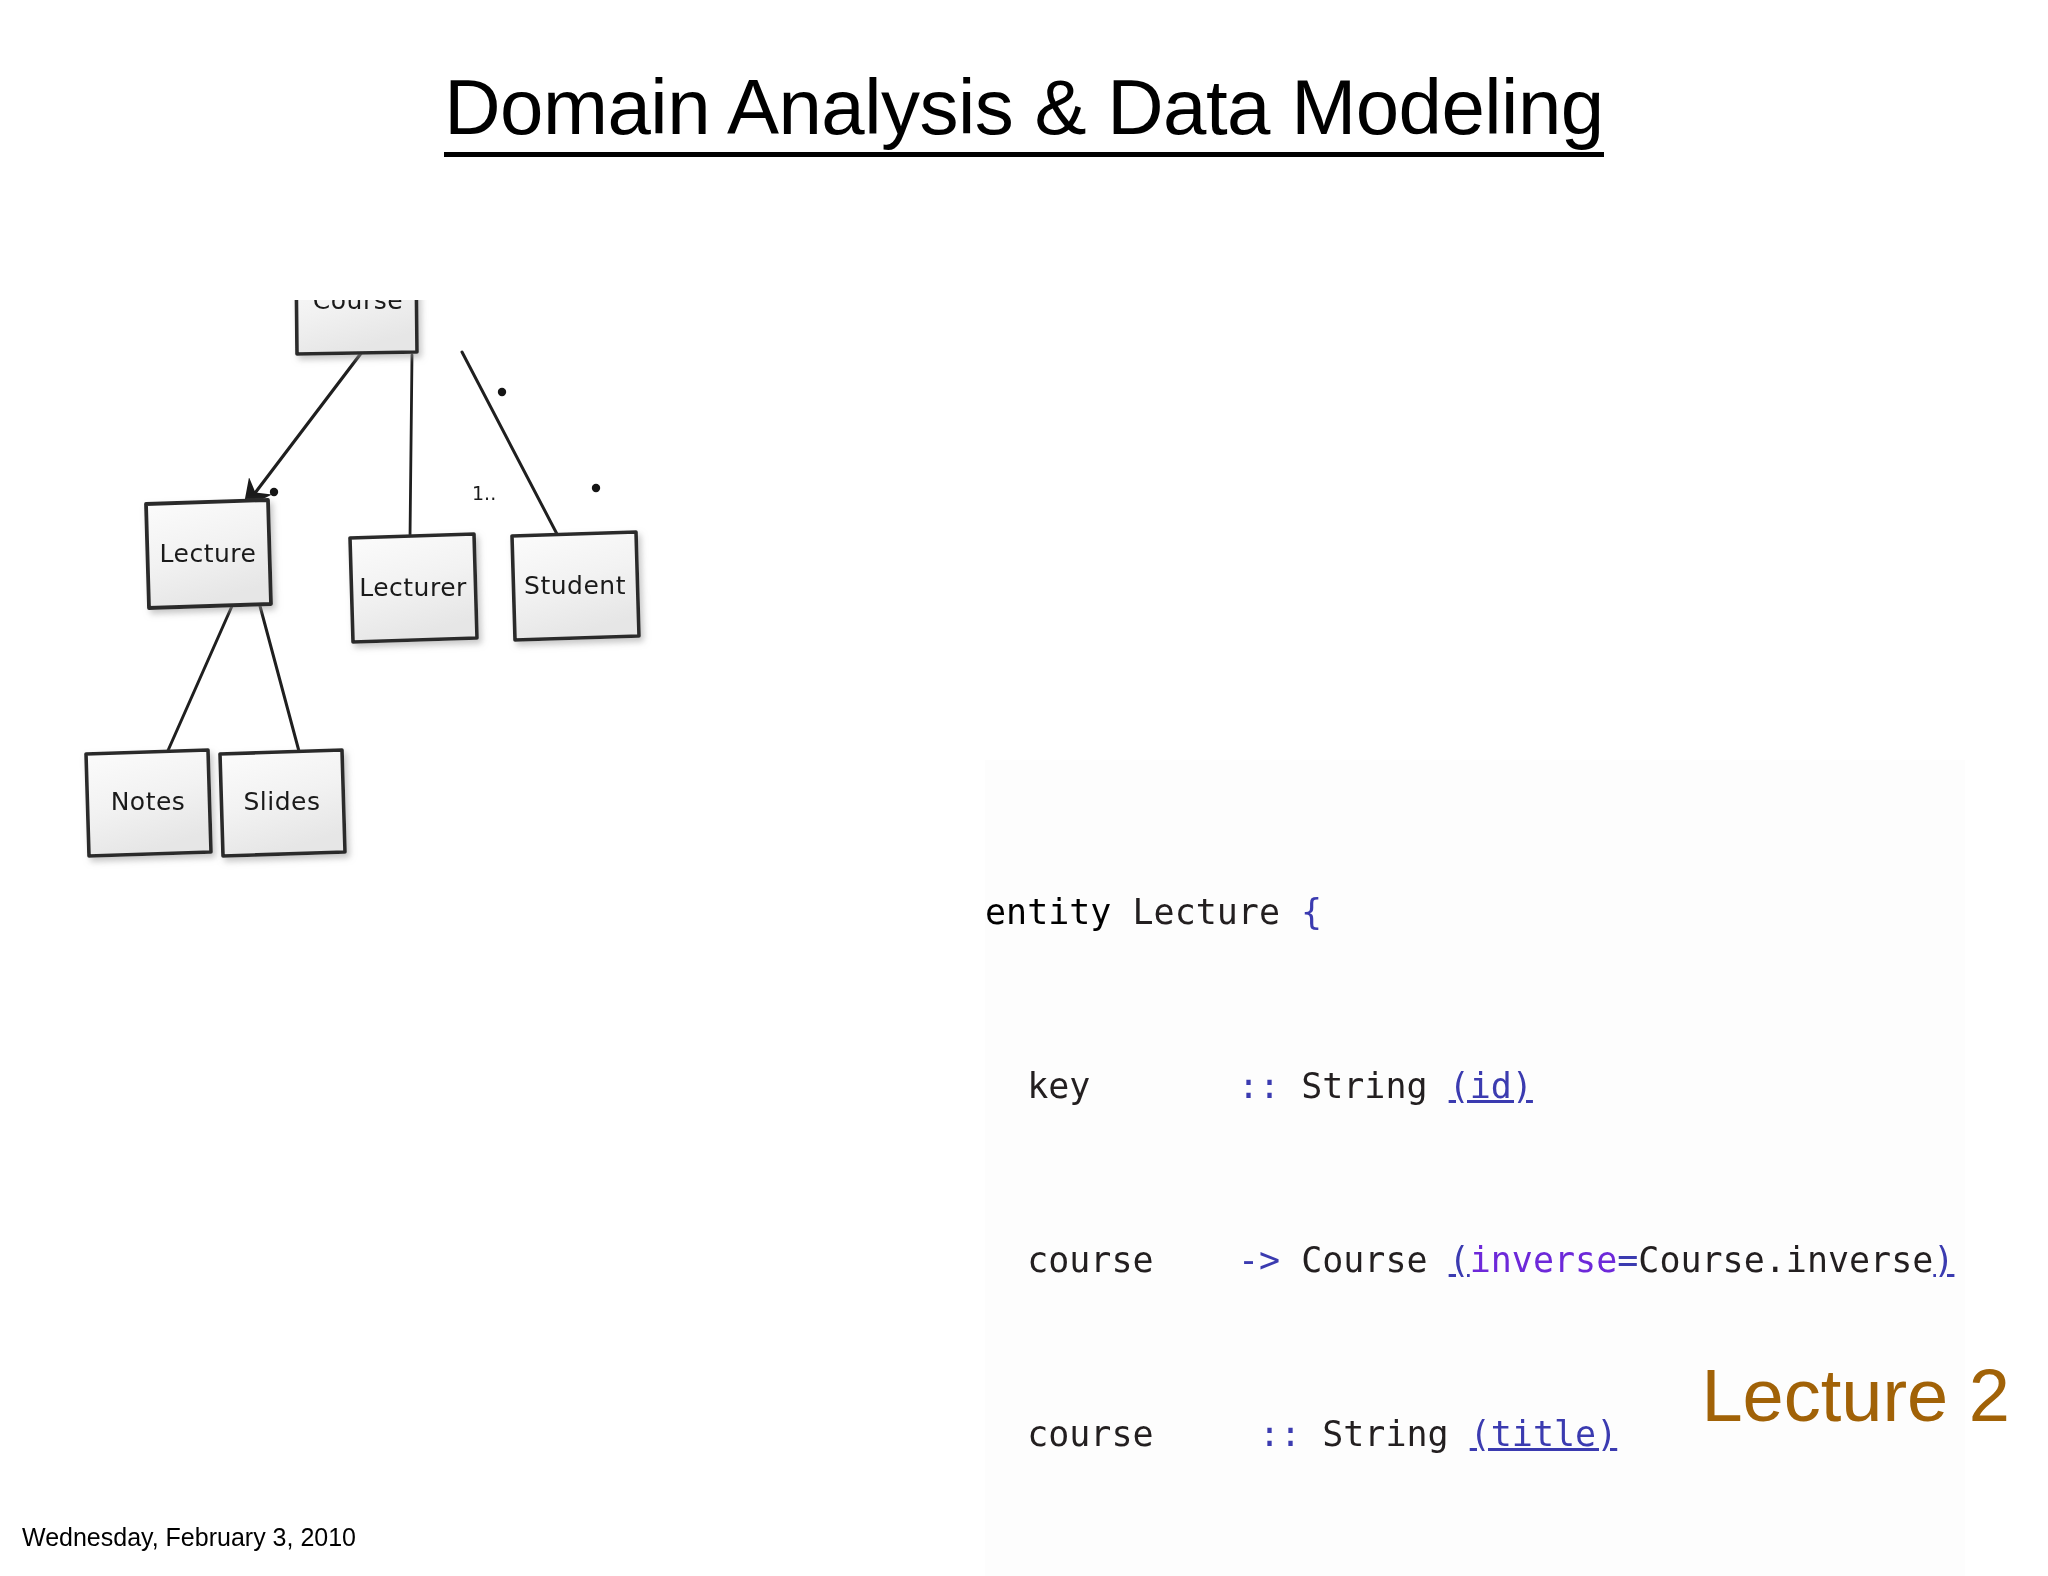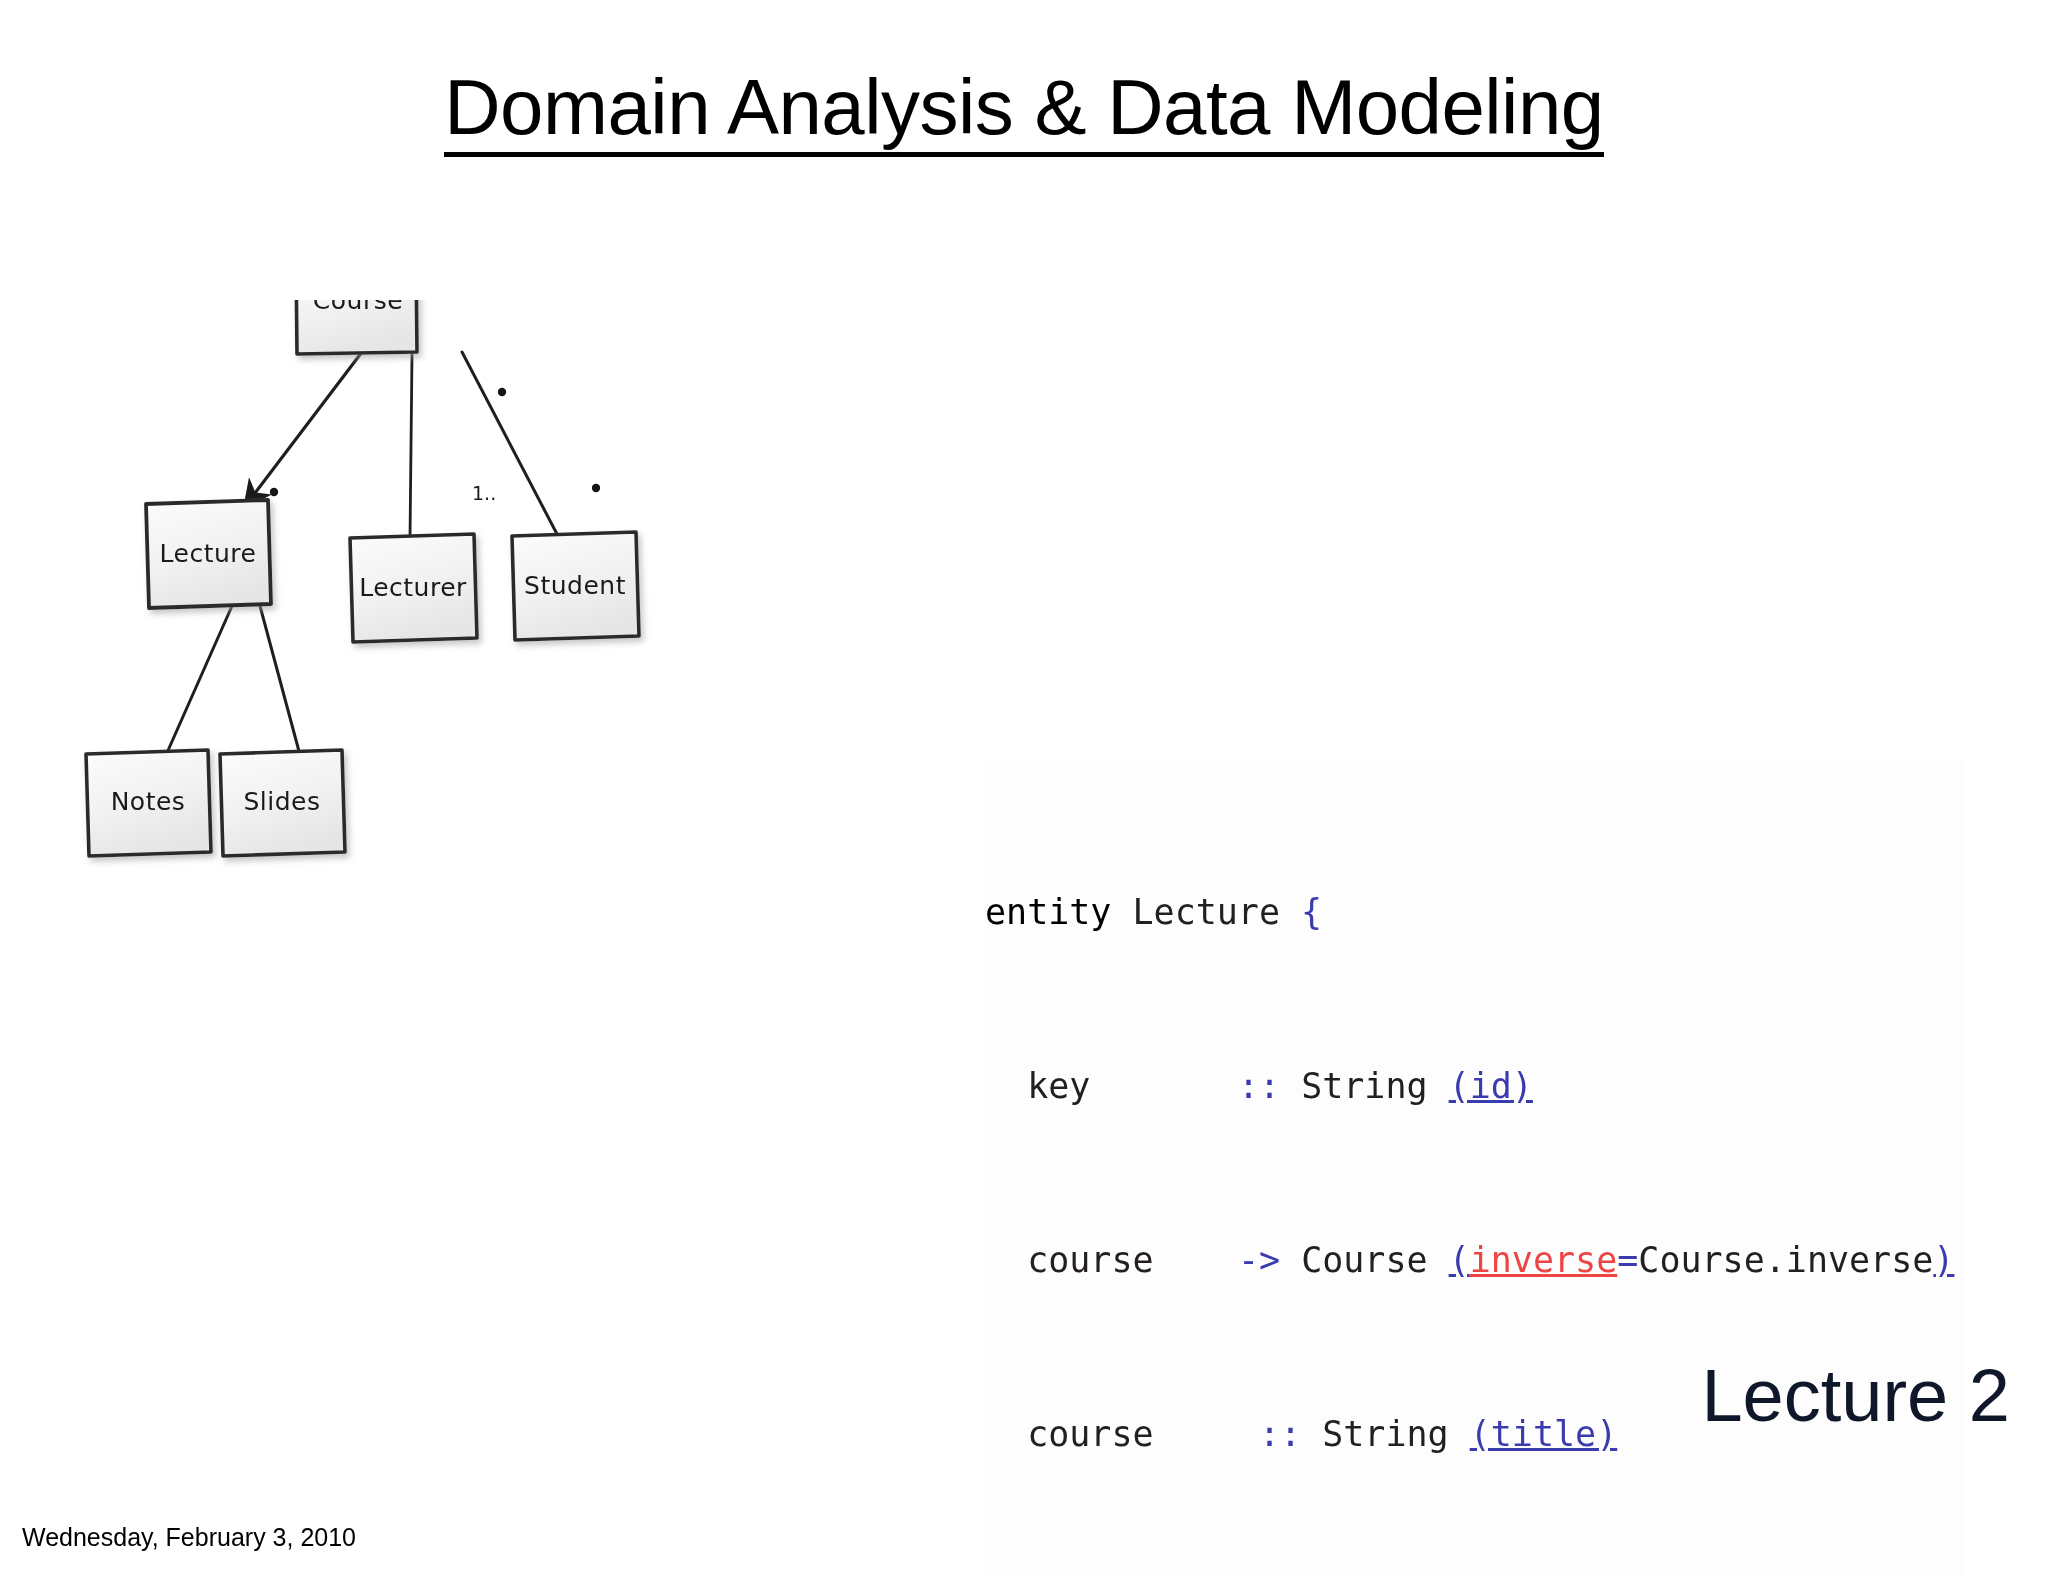--- a/index.html
+++ b/index.html
@@ -69,33 +69,33 @@
     width: 980px;
     background: #fdfdfd;
     font-family: "DejaVu Sans Mono", monospace;
     font-size: 35px;
     line-height: 43.5px;
     color: #231f20;
     white-space: pre;
   }
   #code-block .ln { display: block; height: 43.5px; }
   .k-entity   { color: #000000; }   
-  .k-inverse  { color: #ef4444; text-decoration: underline; }   
+  .k-inverse  { color: #6d28d9; }   
   .k-punct    { color: #3b3bb0; }   
   .k-plain    { color: #231f20; }   
   .k-paren    { color: #3b3bb0; text-decoration: underline; }
 
   
   #lecture-number {
     position: absolute;
     right: 38px;
     bottom: 138px;
     font-family: "Liberation Sans", sans-serif;
     font-size: 74px;
-    color: #0f172a;
+    color: #a16207;
     letter-spacing: 0px;
     white-space: nowrap;
     text-align: center;
   }
   #slide-date {
     position: absolute;
     left: 22px;
     bottom: 24px;
     font-family: "Liberation Sans", sans-serif;
     font-size: 25px;

